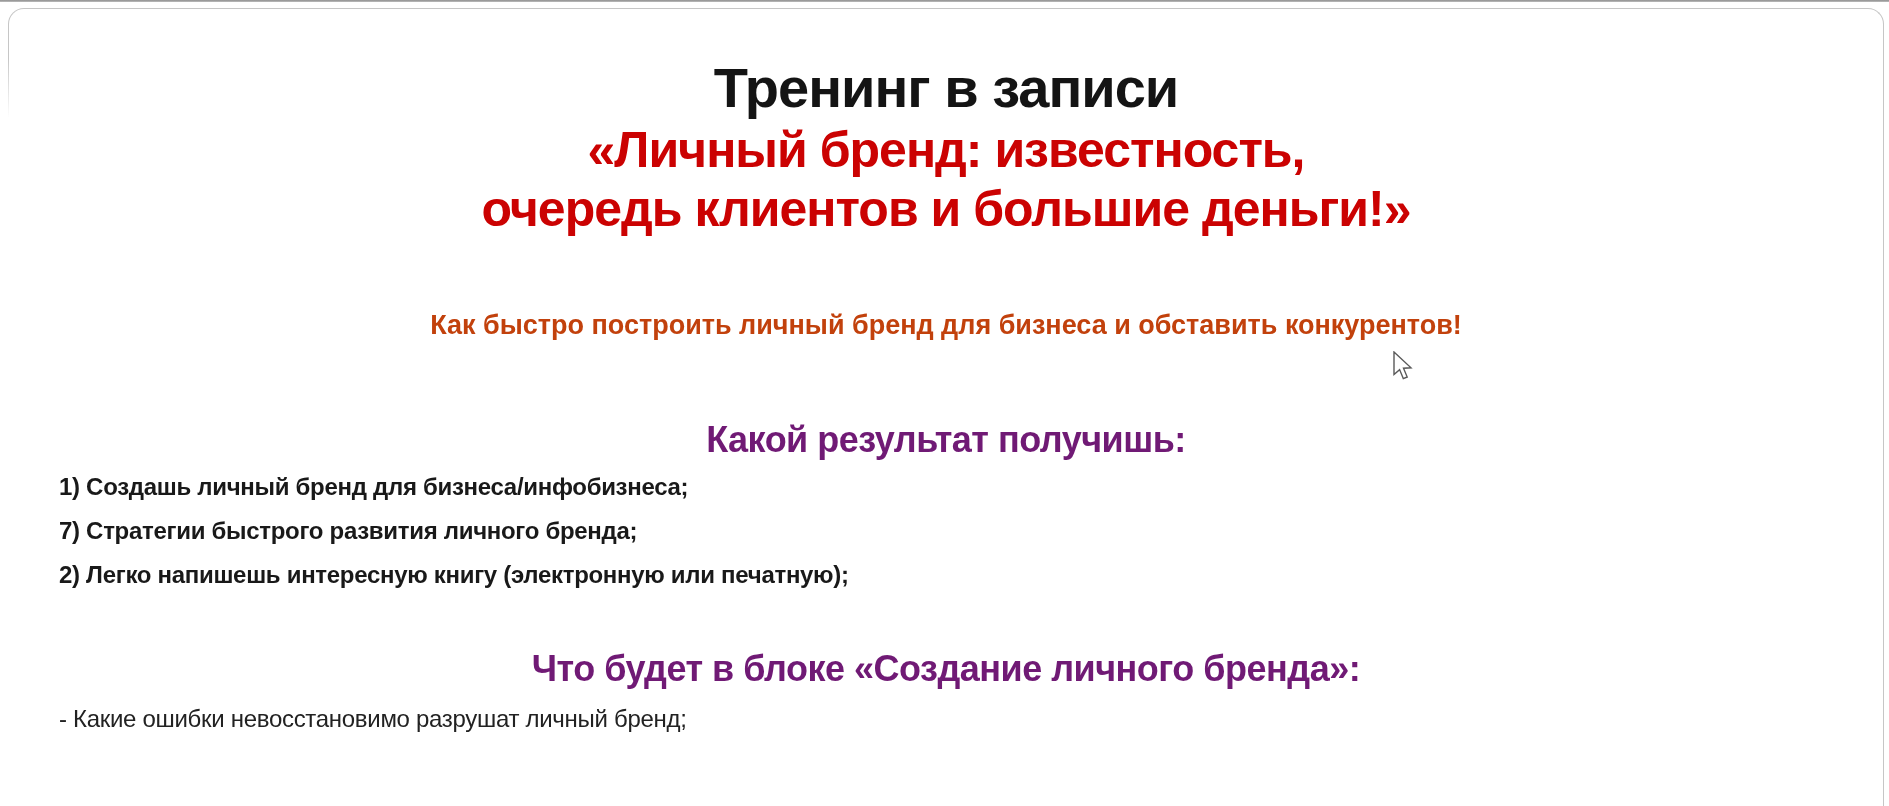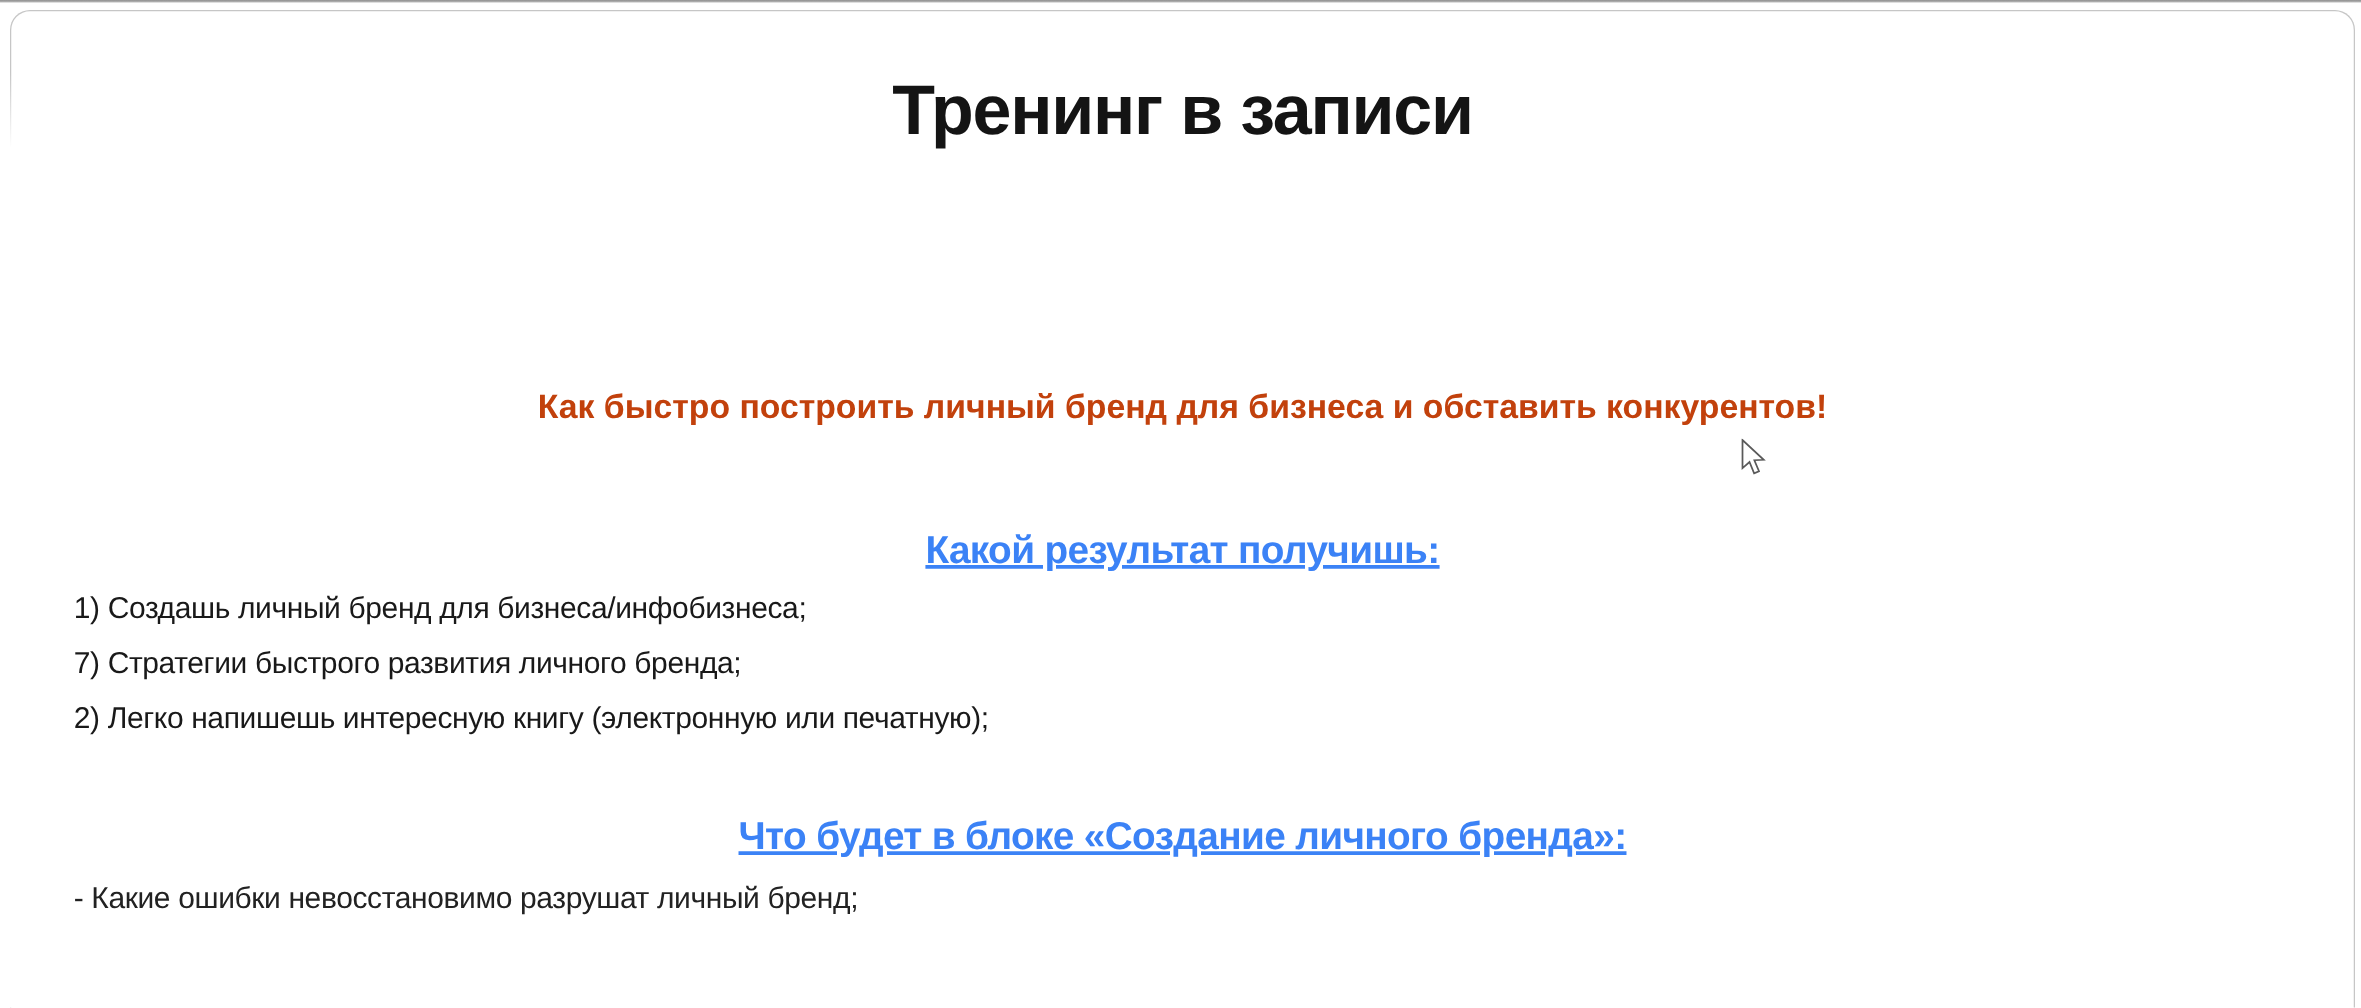--- a/index.html
+++ b/index.html
@@ -50,52 +50,56 @@
     top: 112px;
     font-size: 50px; font-weight: bold; color: #cb0202;
     letter-spacing: -1px; line-height: 59px;
   }
   .subtitle {
     top: 299px;
     font-size: 27px; font-weight: bold; color: #c2410c;
     line-height: 34px;
   }
   .section-heading {
-    font-size: 31px; font-weight: bold; color: #3b82f6;
-    letter-spacing: -0.5px; line-height: 38px; text-decoration: underline;
+    font-size: 36px; font-weight: bold; color: #701a75;
+    letter-spacing: -0.5px; line-height: 38px;
   }
   .heading-1 { top: 412px; }
   .heading-2 { top: 641px; }
   .list {
     position: absolute; left: 50px;
   }
   .list-1 { top: 463px; }
   .list-2 { top: 695px; }
   .list-item {
     font-size: 24px; color: #191919;
     line-height: 29px; margin-bottom: 15px;
     letter-spacing: -0.3px;
     white-space: nowrap;
   }
-  .list-1 .list-item { font-weight: normal; }
+  .list-1 .list-item { font-weight: bold; }
   .list-2 .list-item { font-weight: normal; color: #222222; }
   .cursor {
     position: absolute; left: 1392px; top: 351px;
     width: 25px; height: 31px; z-index: 5;
     pointer-events: none;
   }
 </style>
 </head>
 <body>
 
 <div class="top-line"></div>
 
 <div class="card">
   <h1 class="centered title-black">Тренинг в записи</h1>
 
+  <div class="centered title-red">
+    <div>«Личный бренд: известность,</div>
+    <div>очередь клиентов и большие деньги!»</div>
+  </div>
 
   <div class="centered subtitle">Как быстро построить личный бренд для бизнеса и обставить конкурентов!</div>
 
   <h2 class="centered section-heading heading-1">Какой результат получишь:</h2>
 
   <div class="list list-1">
     <div class="list-item">1) Создашь личный бренд для бизнеса/инфобизнеса;</div>
     <div class="list-item">7) Стратегии быстрого развития личного бренда;</div>
     <div class="list-item">2) Легко напишешь интересную книгу (электронную или печатную);</div>
   </div>

